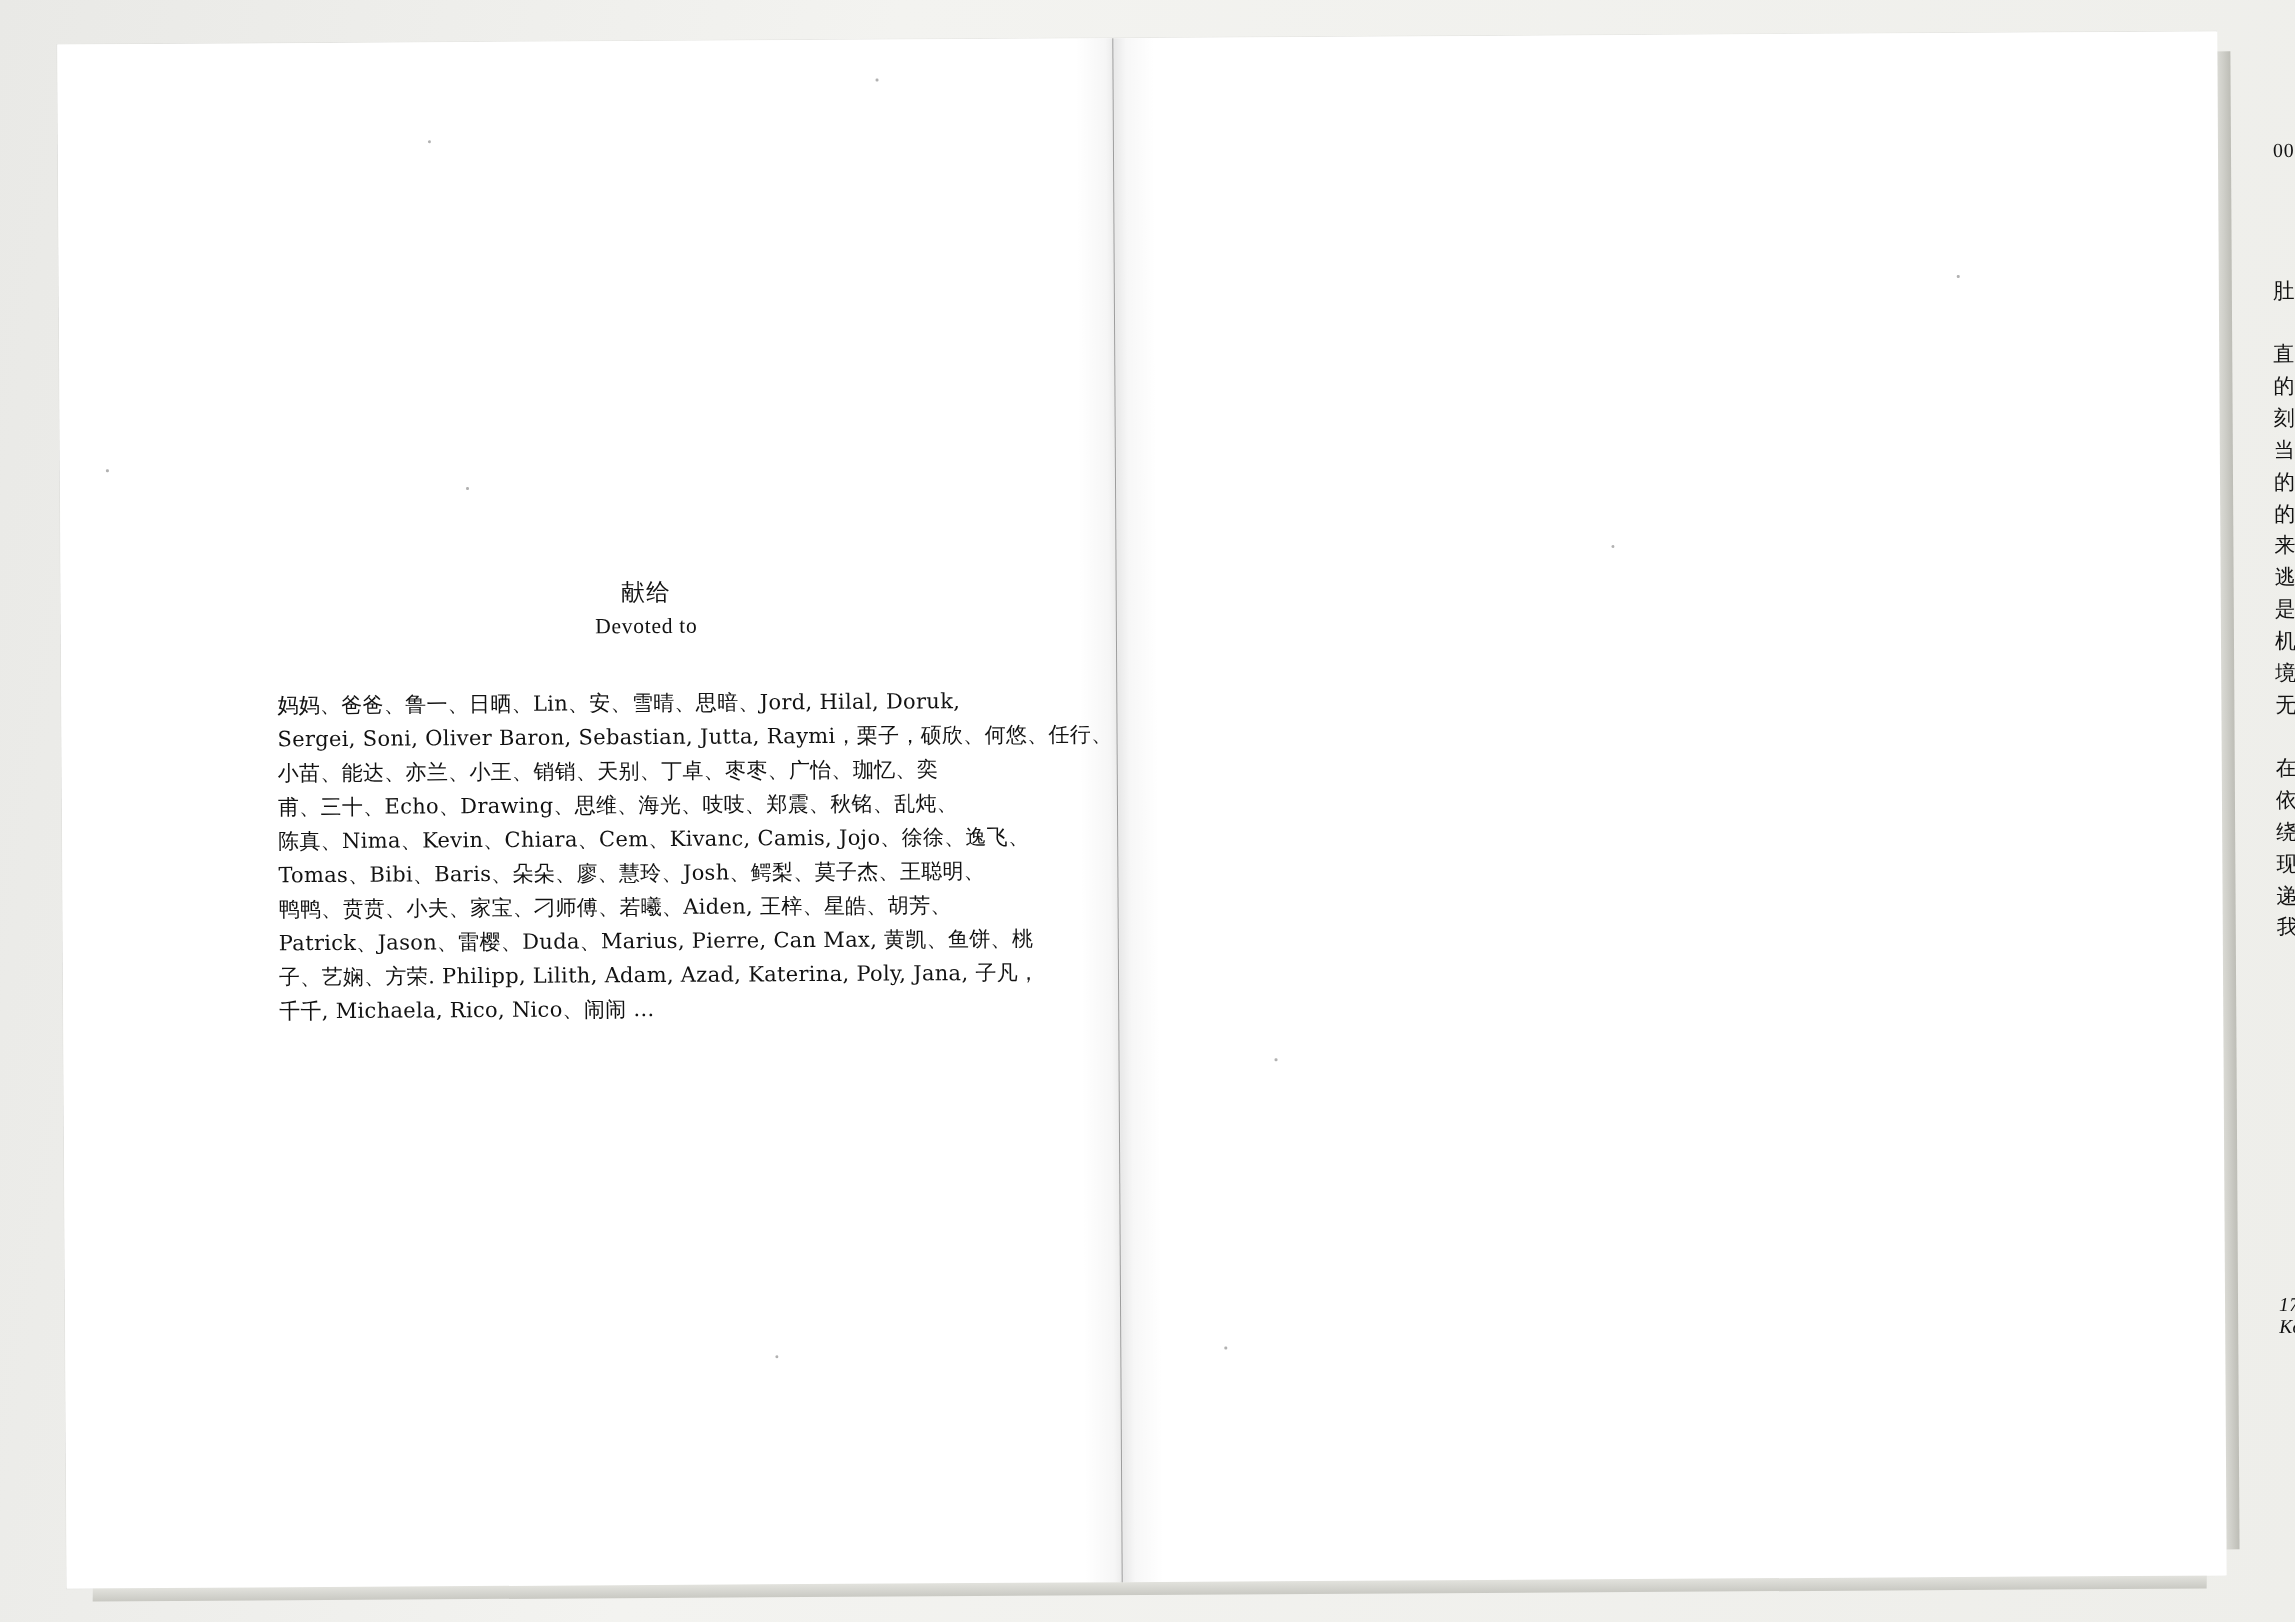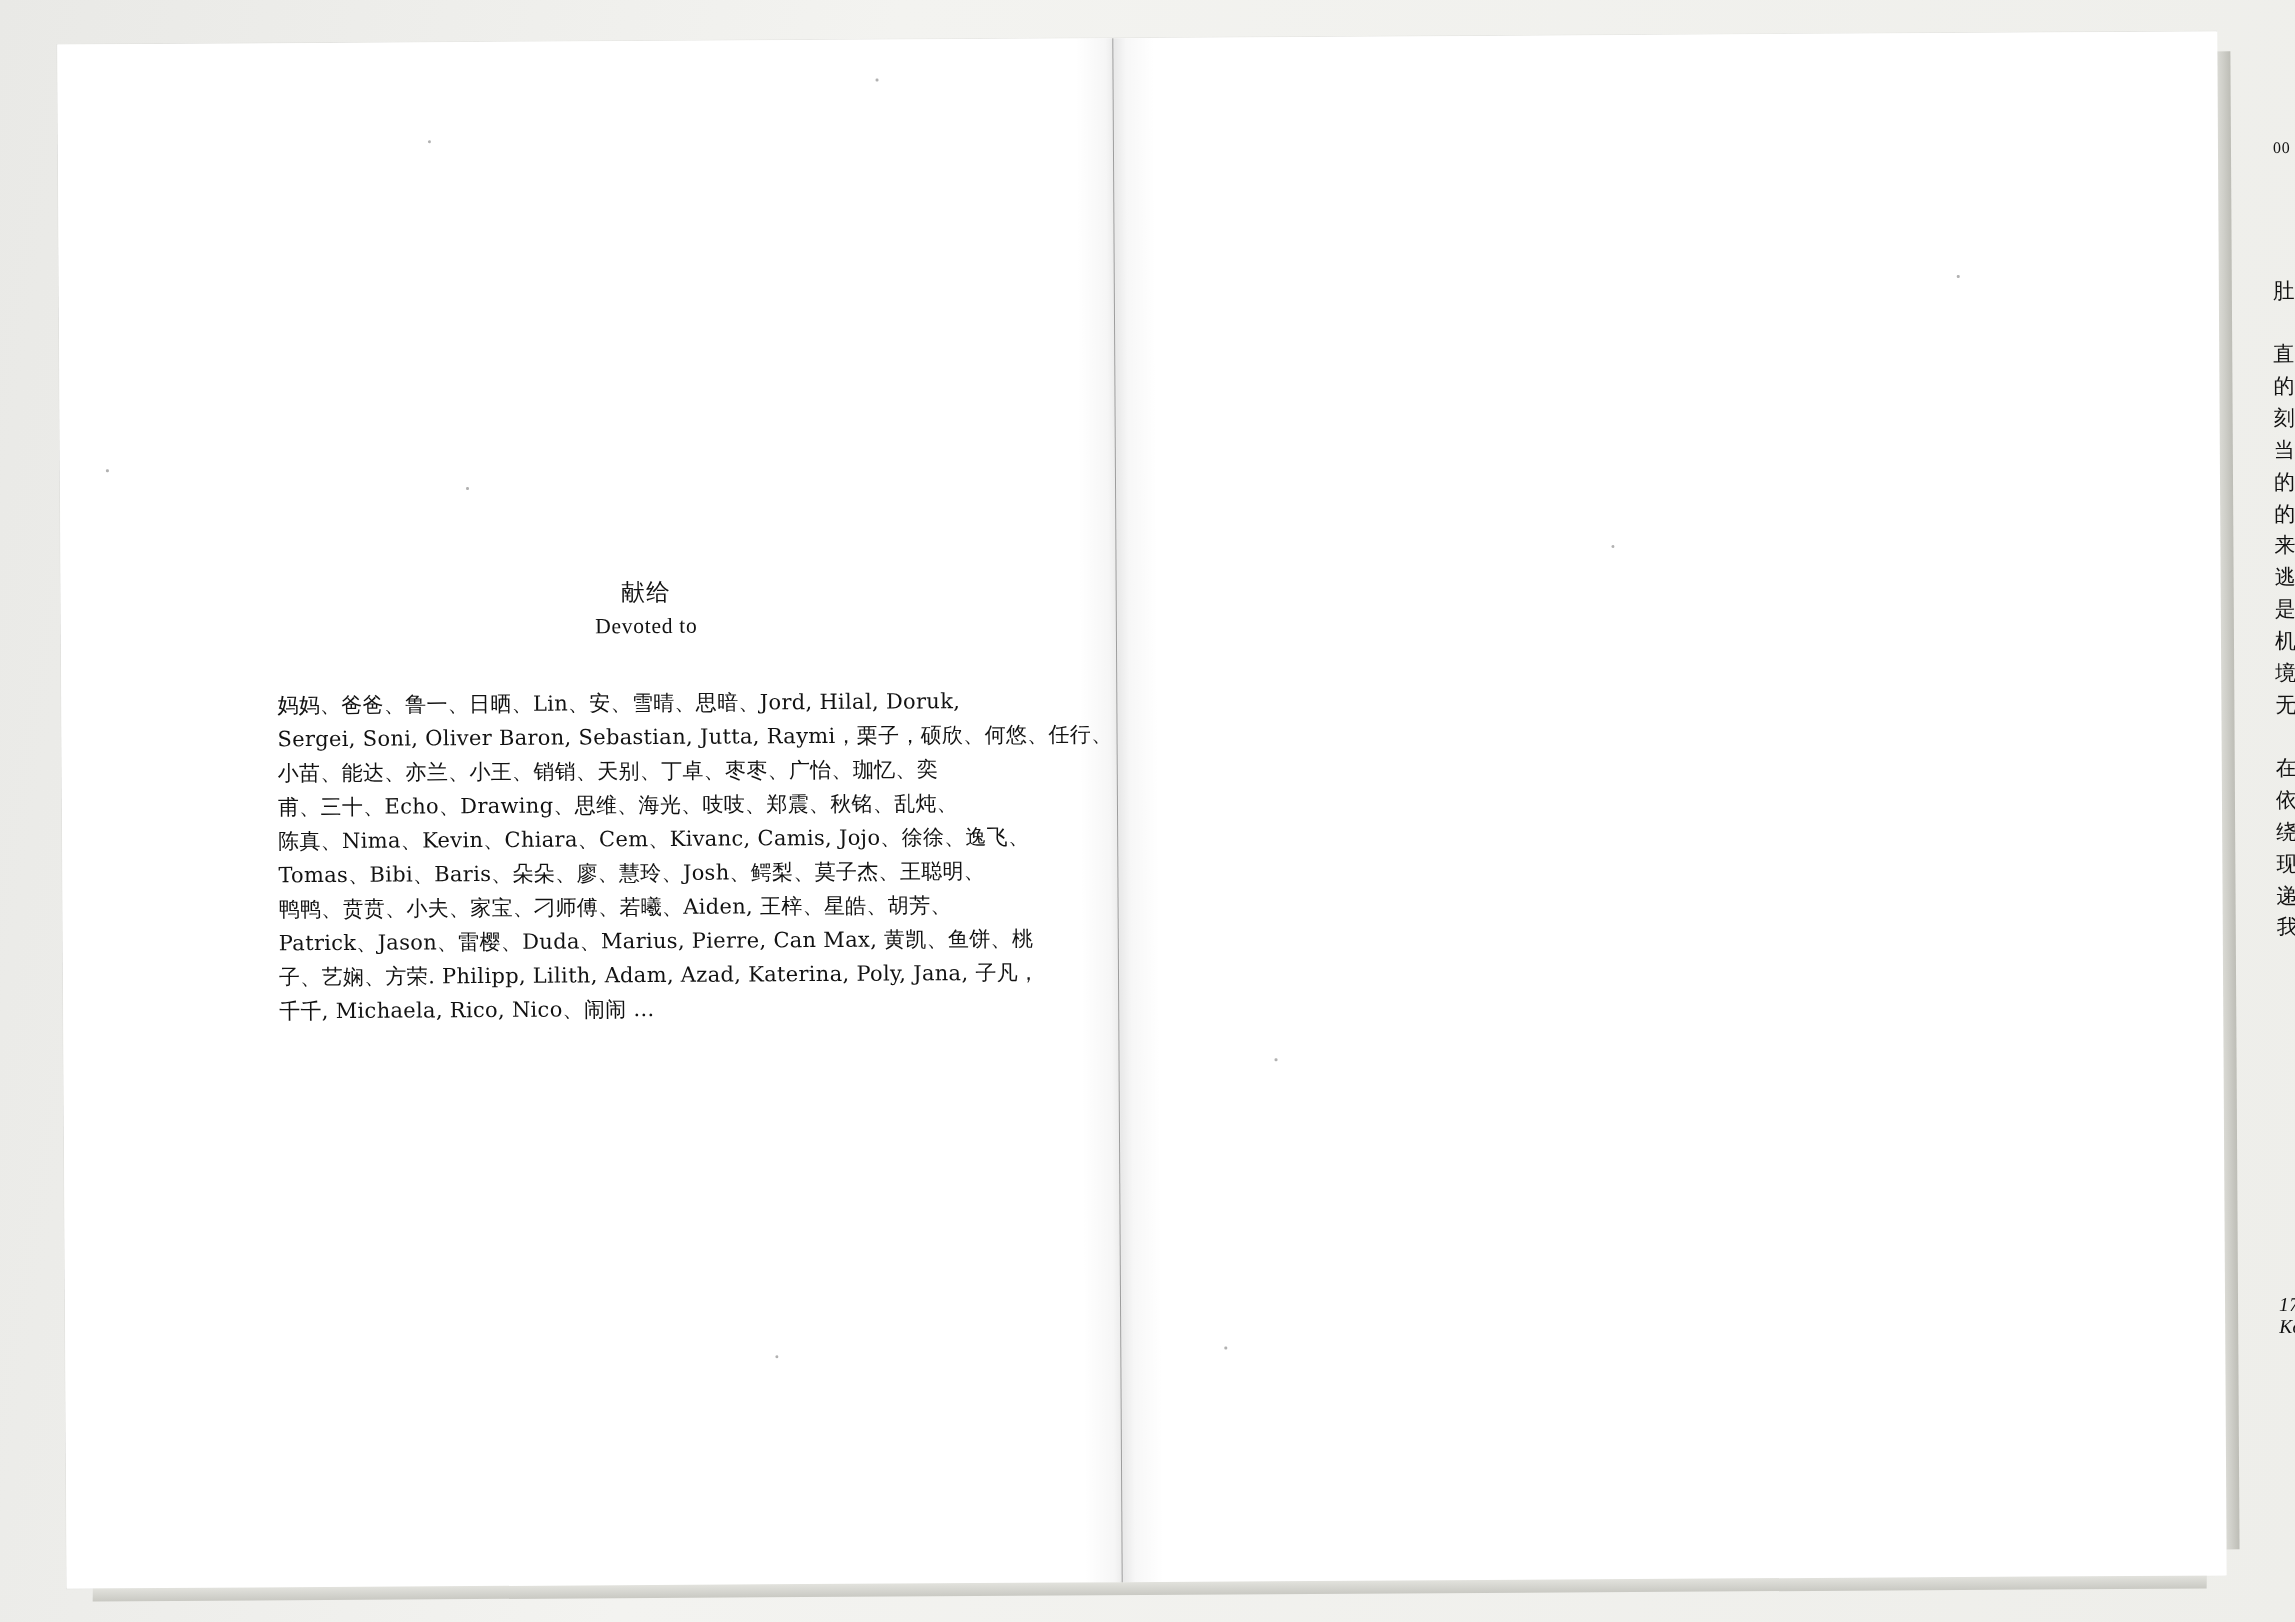--- a/index.html
+++ b/index.html
@@ -130,21 +130,21 @@
     letter-spacing: 0.3px;
     font-family: "DejaVu Serif", "Liberation Serif", serif;
   }
   .ded-names .ln { display: block; white-space: nowrap; }
 
   
   .folio {
     position: absolute;
     left: 1161px;
     top: 108px;
-    font-size: 16px;
+    font-size: 20px;
     letter-spacing: 0.7px;
   }
 
   .col {
     position: absolute;
     top: 245px;
   }
   .col.cn { left: 1160px;  width: 432px; }
 
   .heading-cn {

